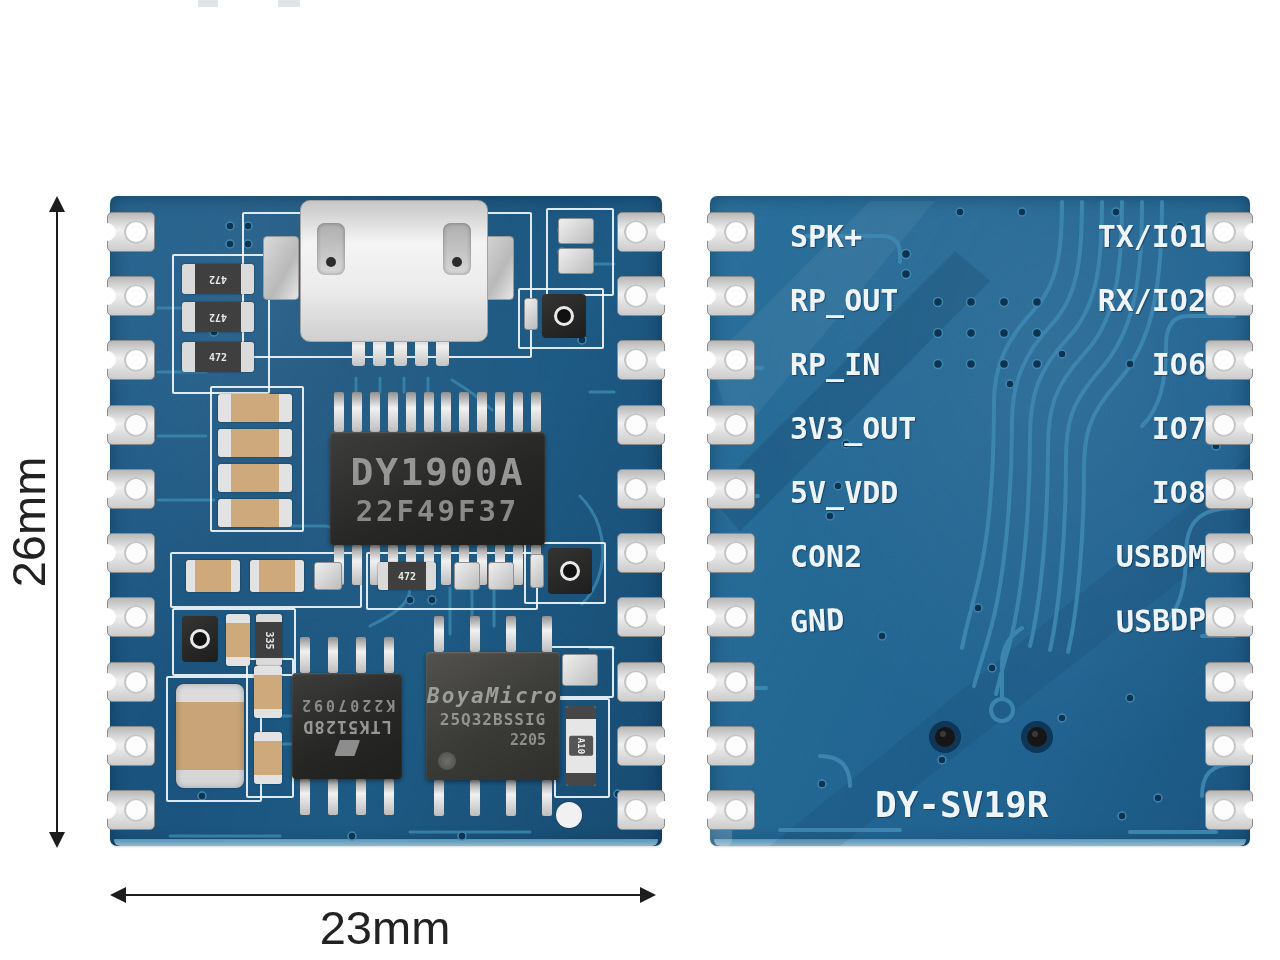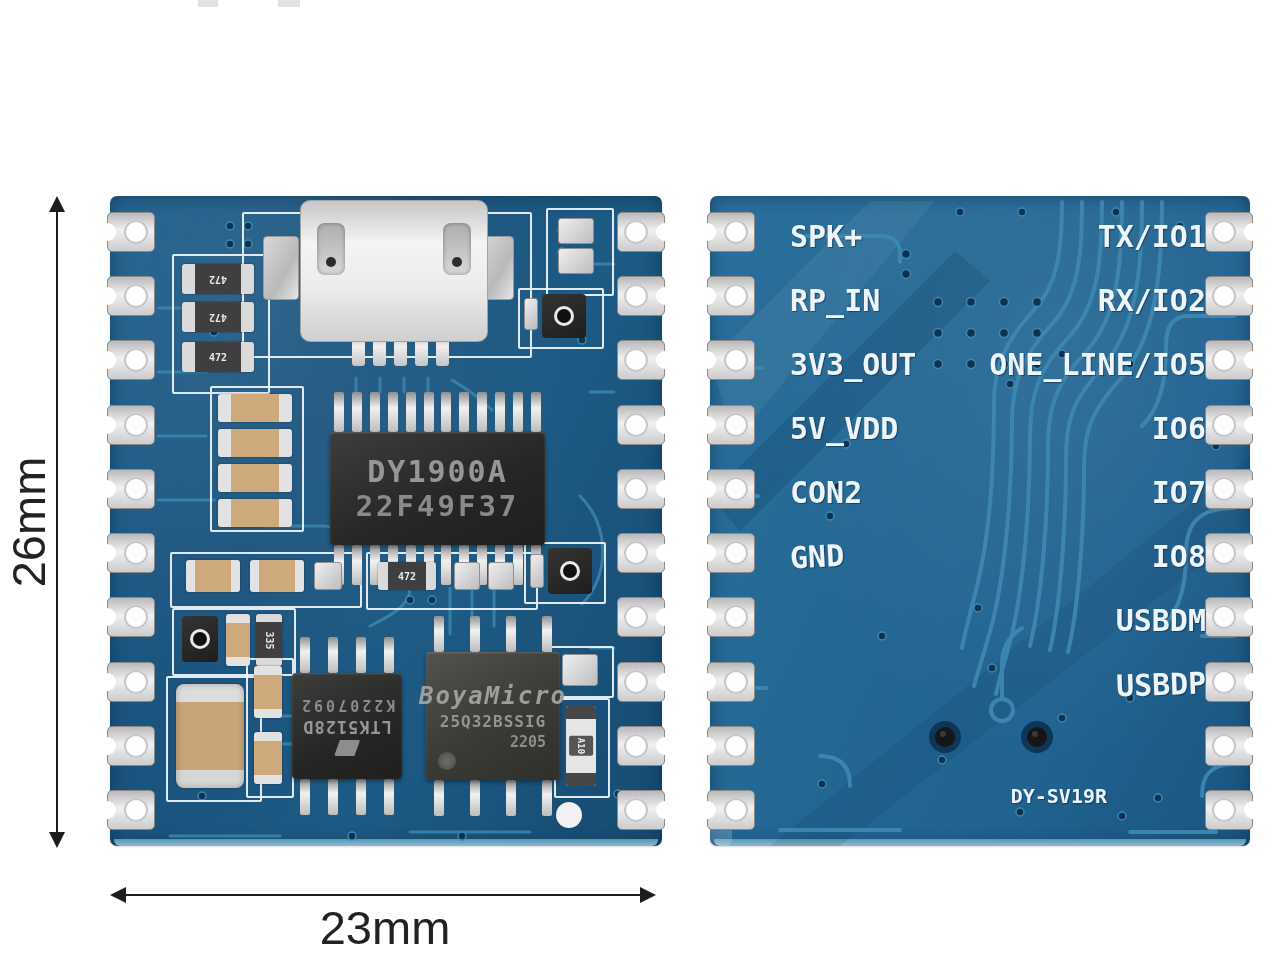--- a/index.html
+++ b/index.html
@@ -61,28 +61,28 @@
 
   
   .pinrow{position:absolute;display:flex;justify-content:space-between;z-index:4;}
   .icpin{width:10px;height:100%;border-radius:2px;background:linear-gradient(#8f8f8f,#f1f1f1 40%,#bdbdbd);
          box-shadow:0 0 1px #5c5c5c;}
   .ic{position:absolute;z-index:5;border-radius:4px;display:flex;flex-direction:column;
       align-items:center;justify-content:center;
       background:linear-gradient(155deg,#3d3d3b,#262624 58%,#1f1f1d);
       box-shadow:inset 0 1px 2px rgba(255,255,255,.18), 0 2px 4px rgba(0,0,0,.4);
       font-family:"DejaVu Sans Mono",monospace;font-weight:bold;color:#969696;}
-  .ic .l1{font-size:30px;letter-spacing:2px;}
+  .ic .l1{font-size:38px;letter-spacing:2px;}
   .ic .l2{font-size:29px;letter-spacing:3px;color:#8a8a8a;}
   .amp-inner{transform:rotate(180deg);display:flex;flex-direction:column;align-items:center;gap:3px;}
   .amp-inner .l1{font-size:17px;letter-spacing:1px;}
   .amp-inner .l2{font-size:15px;color:#8a8a8a;}
   .st-logo{width:26px;height:16px;background:#8d8d8d;clip-path:polygon(22% 0,100% 0,78% 100%,0 100%);border-radius:2px;}
   .flash-inner{display:flex;flex-direction:column;align-items:center;gap:2px;width:100%;}
-  .flash-inner .l1{font-size:24px;font-style:italic;color:#9d9d99;}
+  .flash-inner .l1{font-size:21px;font-style:italic;color:#9d9d99;}
   .flash-inner .l2{font-size:16px;letter-spacing:1px;color:#93938f;}
   .flash-inner .l3{font-size:15px;color:#8d8d89;align-self:flex-end;padding-right:14px;}
   .pin1dot{position:absolute;left:12px;bottom:10px;width:18px;height:18px;border-radius:50%;
       background:radial-gradient(#6e6e6a,#4a4a46);}
 
   
   .res{position:absolute;z-index:5;display:flex;align-items:center;justify-content:center;border-radius:3px;
        background:linear-gradient(90deg,#dadada 0 18%,#3f3f3f 18% 82%,#dadada 82% 100%);
        box-shadow:0 0 2px rgba(0,0,0,.5);}
   .res span{color:#e8e8e8;font-size:10px;font-weight:bold;font-family:"DejaVu Sans Mono",monospace;}
@@ -112,22 +112,22 @@
 
   
   .pin-col{position:absolute;left:0;right:0;top:8px;height:640px;display:flex;flex-direction:column;z-index:5;}
   .pin-row{height:64px;display:flex;align-items:center;}
   .pin-col.left .pin-row{padding-left:80px;}
   .pin-col.right .pin-row{justify-content:flex-end;padding-right:44px;}
   .silk{font-family:"DejaVu Sans Mono",monospace;font-weight:bold;font-size:30px;color:#eef4f8;
         letter-spacing:0;text-shadow:1px 1px 1px rgba(8,40,66,.55);white-space:nowrap;}
   .pin-col.left .pin-row:last-child .silk{transform:rotate(-3deg);}
   .pin-col.right .pin-row:last-child .silk{transform:rotate(-2deg);}
-  .model-label{position:absolute;left:177px;top:588px;width:220px;height:40px;z-index:5;
-        text-align:right;font-family:"DejaVu Sans Mono",monospace;font-weight:bold;font-size:20px;
+  .model-label{position:absolute;left:165px;top:588px;width:220px;height:40px;z-index:5;
+        text-align:left;font-family:"DejaVu Sans Mono",monospace;font-weight:bold;font-size:36px;
         color:#eef4f8;text-shadow:1px 1px 1px rgba(8,40,66,.55);}
 </style>
 </head>
 <body>
 
 <div class="stage">
 
   <div class="artifact" style="left:198px;top:0;width:20px;height:7px;"></div>
   <div class="artifact" style="left:278px;top:0;width:22px;height:7px;"></div>
 
@@ -546,20 +546,23 @@
           <div class="pad-hole"></div>
         </div>
       </div>
 
     <div class="pin-col left">
 
     <div class="pin-row">
         <span class="silk">SPK+</span>
       </div>
         <div class="pin-row">
+        <span class="silk">RP_OUT</span>
+      </div>
+        <div class="pin-row">
         <span class="silk">RP_IN</span>
       </div>
         <div class="pin-row">
         <span class="silk">3V3_OUT</span>
       </div>
         <div class="pin-row">
         <span class="silk">5V_VDD</span>
       </div>
         <div class="pin-row">
         <span class="silk">CON2</span>
@@ -571,23 +574,20 @@
 
     <div class="pin-col right">
 
     <div class="pin-row">
         <span class="silk">TX/IO1</span>
       </div>
         <div class="pin-row">
         <span class="silk">RX/IO2</span>
       </div>
         <div class="pin-row">
-        <span class="silk">ONE_LINE/IO5</span>
-      </div>
-        <div class="pin-row">
         <span class="silk">IO6</span>
       </div>
         <div class="pin-row">
         <span class="silk">IO7</span>
       </div>
         <div class="pin-row">
         <span class="silk">IO8</span>
       </div>
         <div class="pin-row">
         <span class="silk">USBDM</span>

